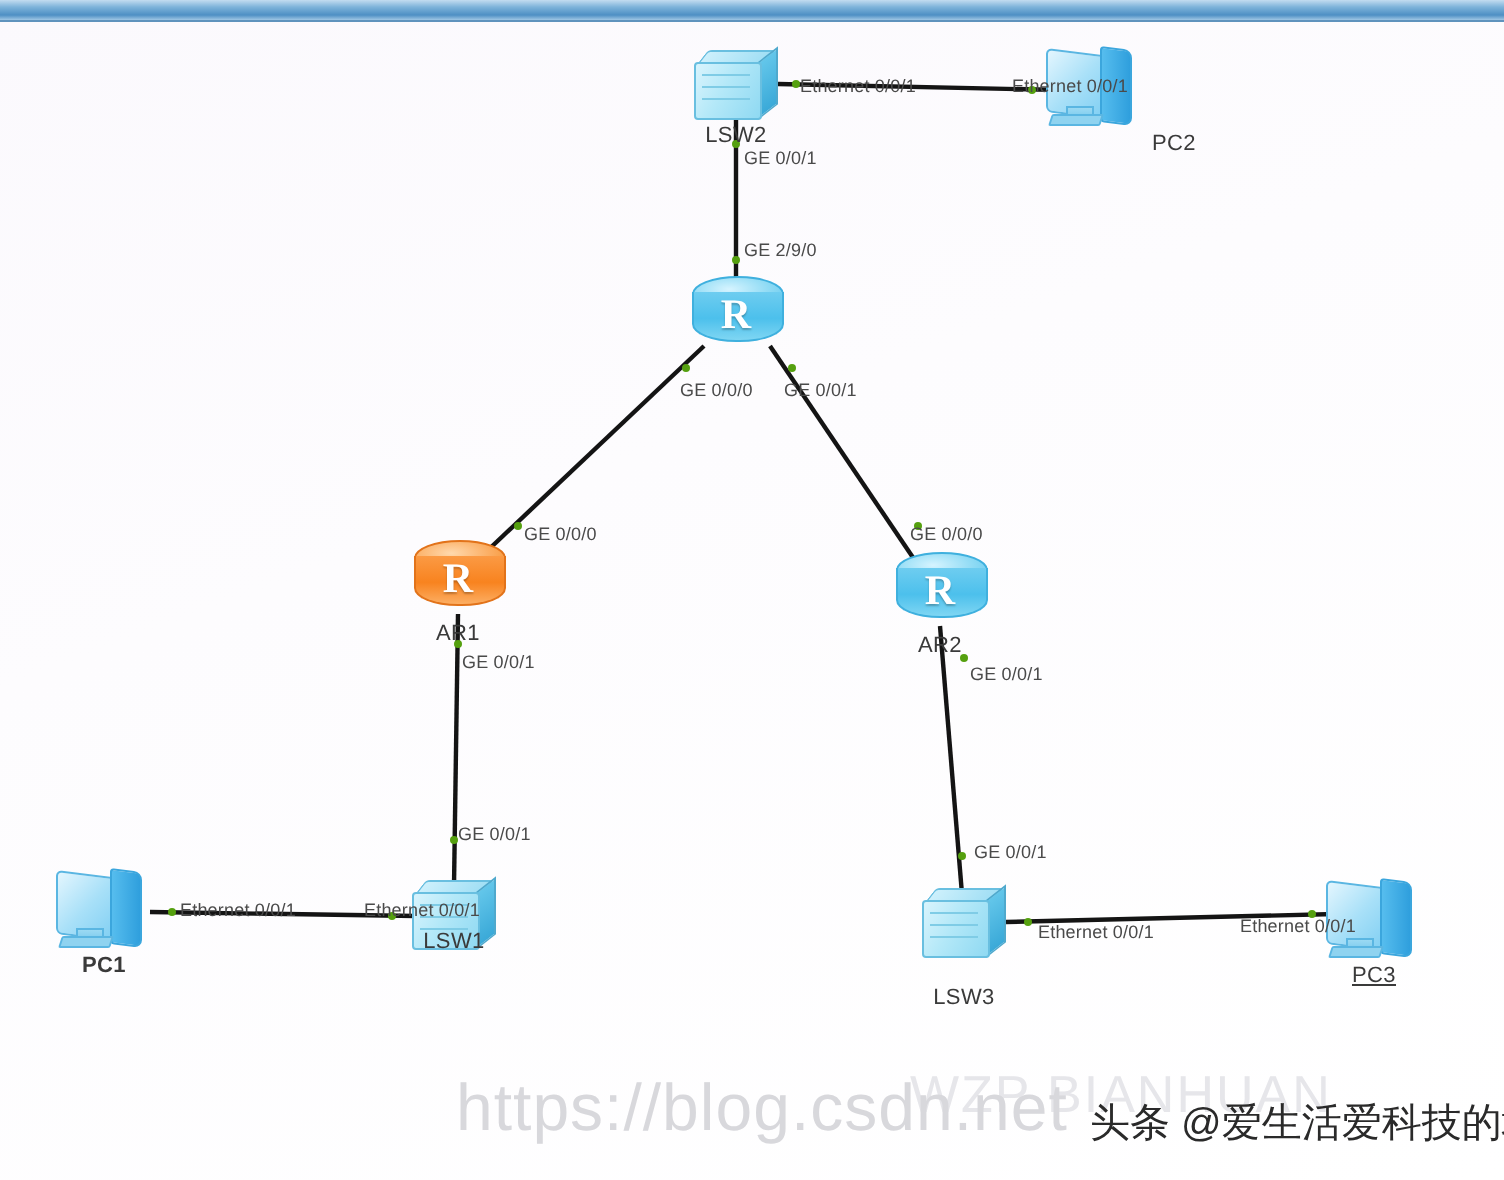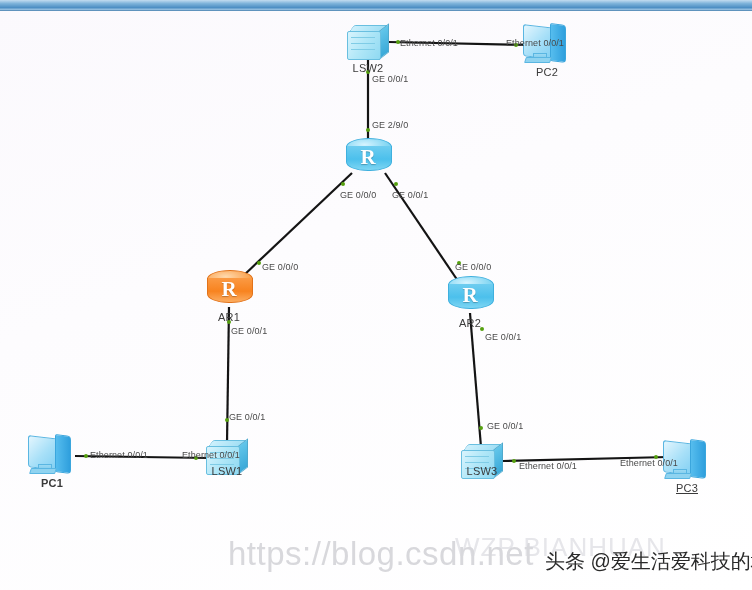--- a/index.html
+++ b/index.html
@@ -273,21 +273,21 @@
     <div class="node-label" style="top:20px;">LSW2</div>
   </div>
 
   <div class="node" style="left:547px; top:44px;">
     <div class="pc">
       <div class="screen"></div>
         <div class="bezel"></div>
       <div class="stand"></div>
         <div class="keyb"></div>
     </div>
-    <div class="node-label" style="top:22px;">PC2</div>
+    <div class="node-label" style="top:22px;margin-left:40px;">PC2</div>
   </div>
 
   <div class="node" style="left:368px; top:157px;">
     <div class="router blue">
       <div class="cap"></div>
         <div class="body"></div>
         <div class="R">R</div>
     </div>
   </div>
 
@@ -333,21 +333,21 @@
 
   <div class="node" style="left:482px; top:461px;">
     <div class="switch">
       <div class="top"></div>
         <div class="side"></div>
         <div class="front"></div>
       <div class="stripe s1"></div>
         <div class="stripe s2"></div>
         <div class="stripe s3"></div>
     </div>
-    <div class="node-label" style="top:4px;">LSW3</div>
+    <div class="node-label" style="top:32px;">LSW3</div>
   </div>
 
   <div class="node" style="left:687px; top:460px;">
     <div class="pc">
       <div class="screen"></div>
         <div class="bezel"></div>
       <div class="stand"></div>
         <div class="keyb"></div>
     </div>
     <div class="node-label" style="top:22px;text-decoration:underline;">PC3</div>

